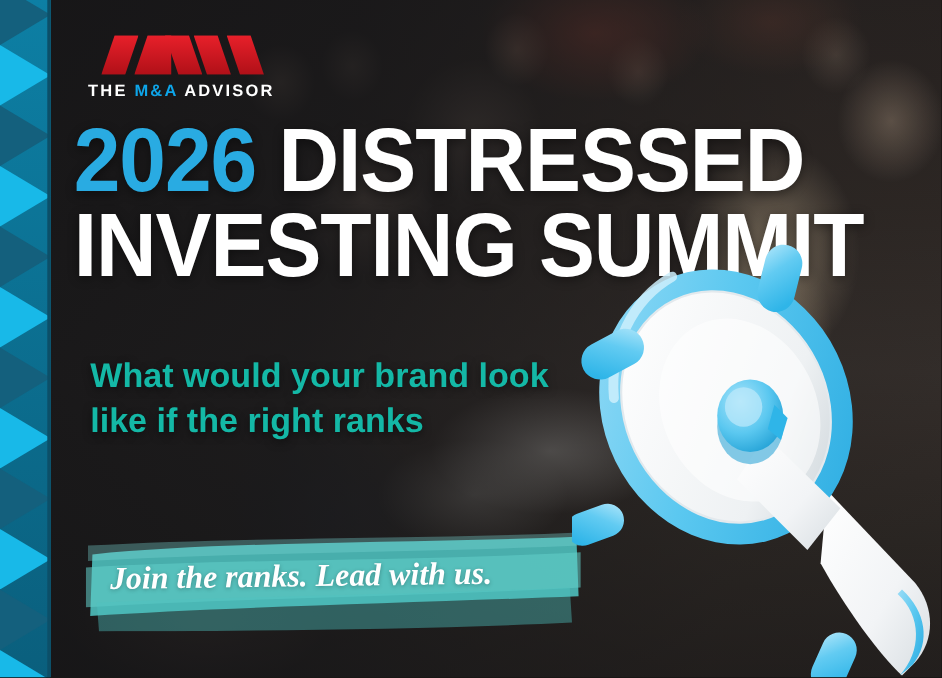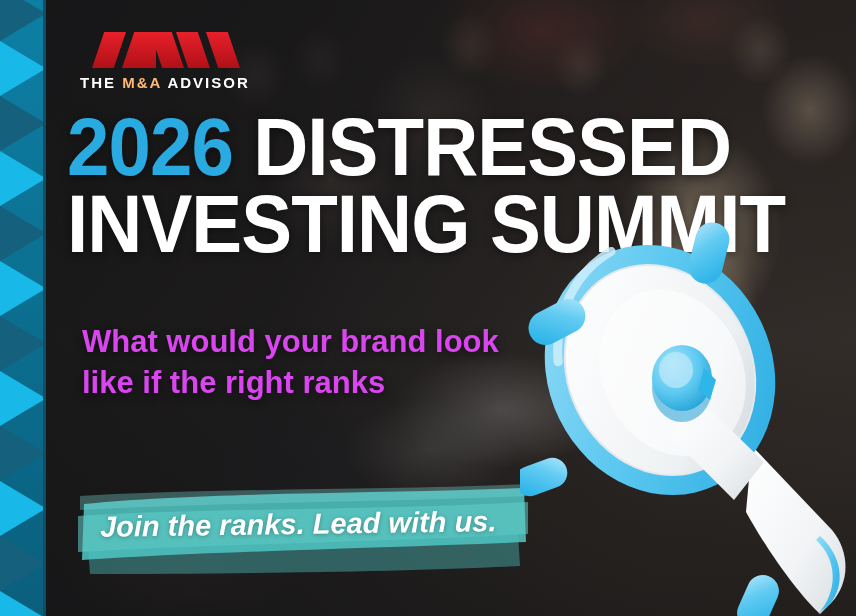--- a/index.html
+++ b/index.html
@@ -97,21 +97,21 @@
   .lm1{ left:4px;  clip-path:polygon(36% 0,100% 0,64% 100%,0 100%); }
   .lm2{ left:34px; clip-path:polygon(36% 0,100% 0,100% 100%,0 100%); width:30px;}
   .lm3{ left:62px; clip-path:polygon(0 0,64% 0,100% 100%,36% 100%); width:30px;}
   .lm4{ left:88px; clip-path:polygon(0 0,64% 0,100% 100%,36% 100%); width:34px;}
   .lm5{ left:118px;clip-path:polygon(0 0,64% 0,100% 100%,36% 100%); width:30px;}
   .logo-wordmark{
     margin-top:6px;
     font-size:15px; font-weight:700; letter-spacing:2.0px;
     color:#ffffff; white-space:nowrap;
   }
-  .logo-wordmark .amp{ color:#fdba74; }
+  .logo-wordmark .amp{ color:#0ea5e9; }
 
   
   .headline{
     position:absolute; left:67px; top:108px;
     width:640px;
   }
   .hl-line{
     font-family:"Liberation Sans Narrow","Liberation Sans", sans-serif;
     font-weight:700;
     font-size:82px;
@@ -125,28 +125,28 @@
   }
   .hl-year{ color:#29abe2; }
 
   
   .subcopy{
     position:absolute; left:82px; top:322px;
     width:470px;
     font-size:31px;
     font-weight:700;
     line-height:1.32;
-    color:#d946ef;
+    color:#14b8a6;
     text-shadow:0 2px 8px rgba(0,0,0,.5);
   }
 
   
   .cta-wrap{
     position:absolute; left:78px; top:482px;
-    width:450px; height:92px;
+    width:450px; height:92px;font-family:Liberation Serif, serif;
   }
   .brush{
     position:absolute; left:0; top:0; width:100%; height:100%;
   }
   .cta-text{
     position:absolute; left:22px; top:26px;
     font-size:29px;
     font-weight:700;
     font-style:italic;
     color:#ffffff;

